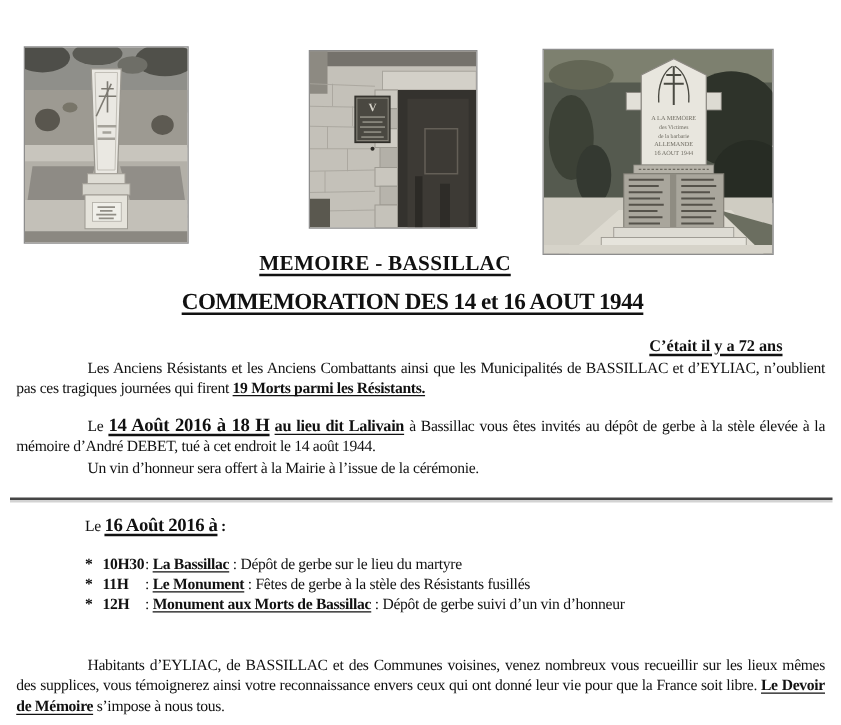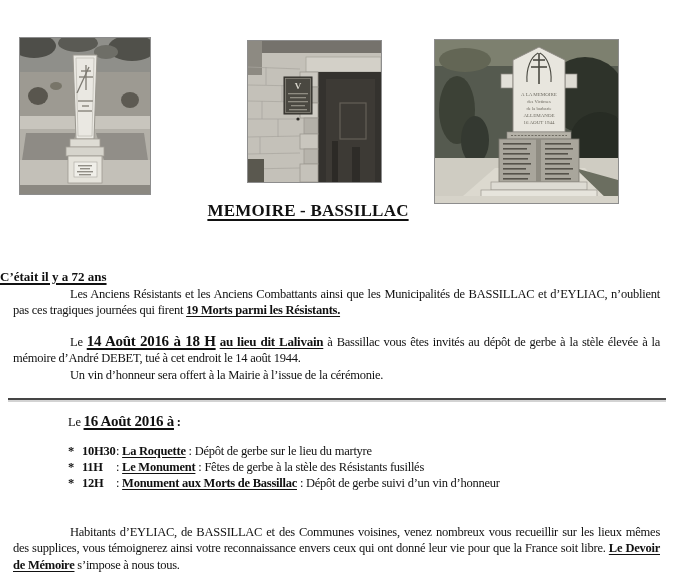--- a/index.html
+++ b/index.html
@@ -12,21 +12,21 @@
   .photo{position:absolute; margin:0; padding:0; outline:1px solid #8d8d8d; background:#cfccc4;}
   .photo svg{display:block; width:100%; height:100%;}
   .photo1{left:20px; top:38px; width:130px; height:156px;}
   .photo2{left:248px; top:41px; width:133px; height:141px;}
   .photo3{left:435px; top:40px; width:183px; height:163px;}
   
   .title1{position:absolute; top:201px; left:0; width:616px; text-align:center;
           font-size:17px; font-weight:bold; letter-spacing:0.2px;}
   .title2{position:absolute; top:232px; left:0; width:660px; text-align:center;
           font-size:18.5px; font-weight:bold; letter-spacing:-0.4px;}
-  .tagline{position:absolute; top:269px; left:0; width:626px; text-align:left;
+  .tagline{position:absolute; top:269px; left:0; width:626px; text-align:right;
           font-size:13px; font-weight:bold;}
   .u{text-decoration:underline; text-decoration-thickness:1.5px; text-underline-offset:2px;}
   .u2{text-decoration:underline; text-decoration-thickness:2px; text-underline-offset:3px;}
   
   .sec{position:absolute; left:13px; width:647px; font-size:12.5px; line-height:16.3px;
        letter-spacing:-0.25px; text-align:justify;}
   .sec p{margin:0;}
   .indent{text-indent:57px;}
   .bu{font-weight:bold; text-decoration:underline; text-underline-offset:2px;}
   .bigdate{font-size:15px; font-weight:bold; letter-spacing:-0.3px;
@@ -214,40 +214,43 @@
 
       <rect x="56" y="142" width="96" height="8" fill="#ddDBD3" fill-opacity="1" stroke="#9a978f" stroke-width="0.7"></rect>
       <rect x="46" y="150" width="116" height="9" fill="#e6e4dc" stroke="#9a978f" stroke-width="0.7"></rect>
       <rect x="0" y="156" width="183" height="7" fill="#d6d3c9"></rect>
     </svg>
   </figure>
 
   <div class="title1">
     <span class="u2">MEMOIRE - BASSILLAC</span>
   </div>
+  <div class="title2">
+    <span class="u2">COMMEMORATION DES 14 et 16 AOUT 1944</span>
+  </div>
   <div class="tagline">
     <span class="u">C’était il y a 72 ans</span>
   </div>
 
   <div class="sec" style="top:286px">
     <p class="indent"><span>Les Anciens Résistants et les Anciens Combattants ainsi que les Municipalités de BASSILLAC et d’EYLIAC, n’oublient pas ces tragiques journées qui firent </span><span class="bu">19 Morts parmi les Résistants.</span></p>
   </div>
 
   <div class="sec sec14">
     <p class="indent"><span>Le </span><span class="bigdate">14 Août 2016 à 18 H</span><span> </span><span class="bu place14">au lieu dit Lalivain</span><span> à Bassillac vous êtes invités au dépôt de gerbe à la stèle élevée à la mémoire d’André DEBET, tué à cet endroit le 14 août 1944.</span></p>
     <p class="indent">Un vin d’honneur sera offert à la Mairie à l’issue de la cérémonie.</p>
   </div>
 
   <div class="rule"></div>
 
   <div class="sec sec16head"><span>Le </span><span class="bigdate">16 Août 2016 à</span><span class="colon"> :</span>
   </div>
 
   <div class="sec items">
-    <p class="item"><span class="star">*</span><span class="time">10H30</span><span>: </span><span class="bu">La Roquette</span><span> : </span><span>Dépôt de gerbe sur le lieu du martyre</span></p>
+    <p class="item"><span class="star">*</span><span class="time">10H30</span><span>: </span><span class="bu">La Bassillac</span><span> : </span><span>Dépôt de gerbe sur le lieu du martyre</span></p>
     <p class="item"><span class="star">*</span><span class="time">11H</span><span>: </span><span class="bu">Le Monument</span><span> : </span><span>Fêtes de gerbe à la stèle des Résistants fusillés</span></p>
     <p class="item"><span class="star">*</span><span class="time">12H</span><span>: </span><span class="bu">Monument aux Morts de Bassillac</span><span> : </span><span>Dépôt de gerbe suivi d’un vin d’honneur</span></p>
   </div>
 
   <div class="sec closing">
     <p class="indent"><span>Habitants d’EYLIAC, de BASSILLAC et des Communes voisines, venez nombreux vous recueillir sur les lieux mêmes des supplices, vous témoignerez ainsi votre reconnaissance envers ceux qui ont donné leur vie pour que la France soit libre. </span><span class="bu">Le Devoir de Mémoire</span><span> s’impose à nous tous.</span></p>
   </div>
 
 </div>
 

